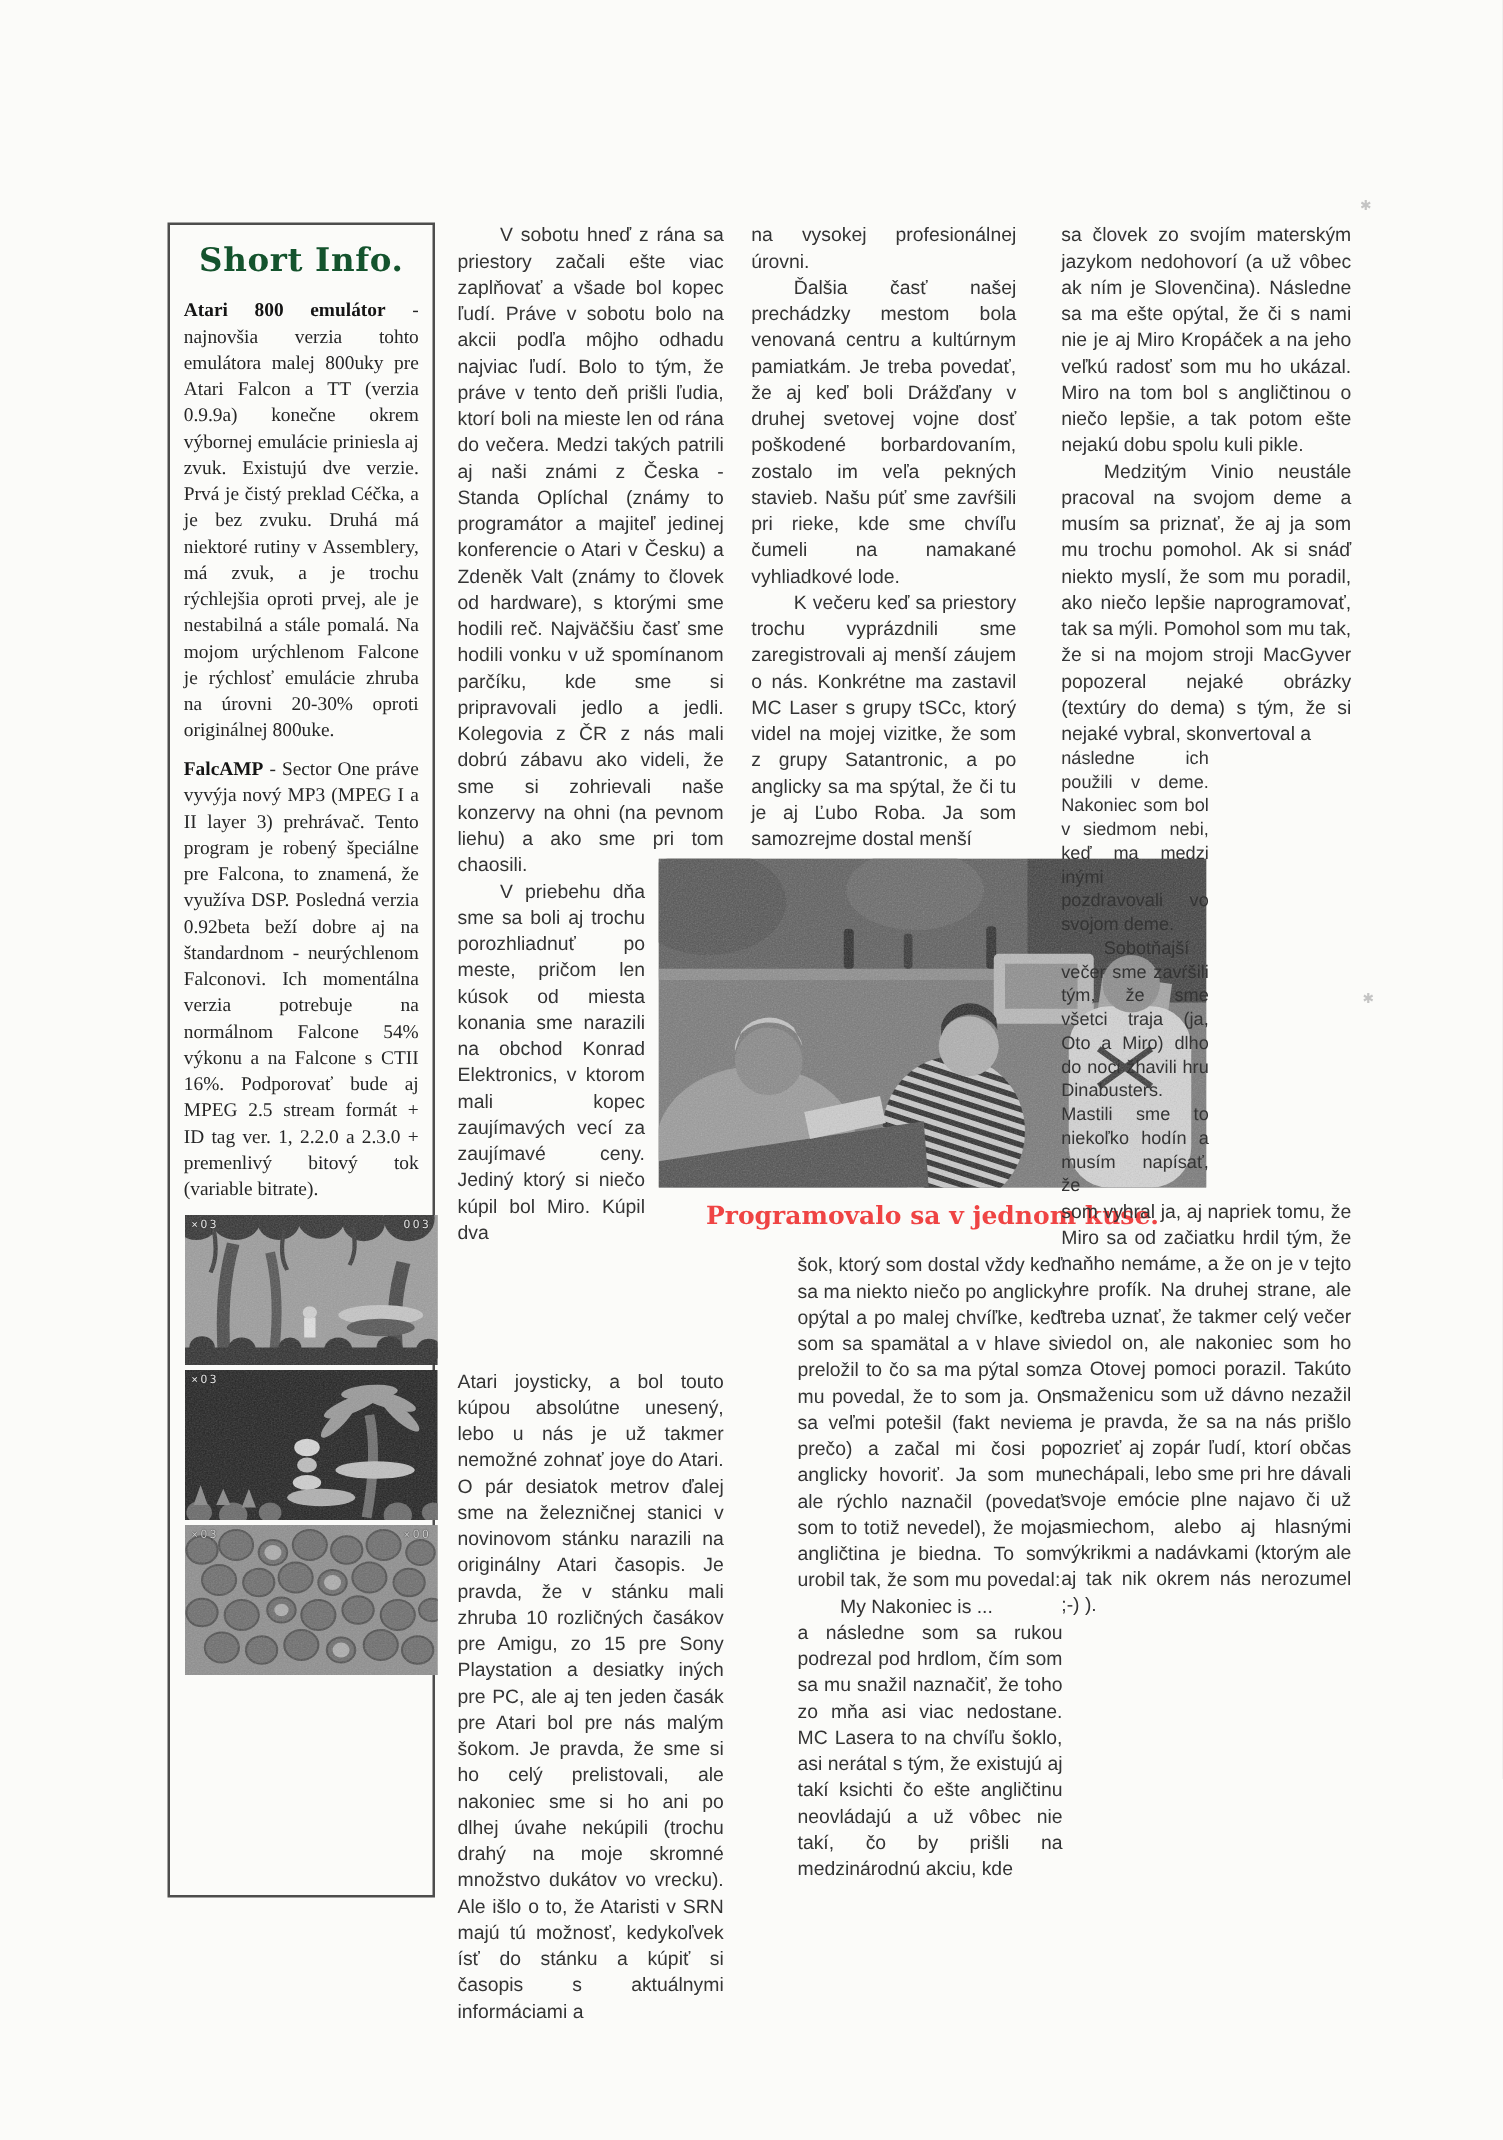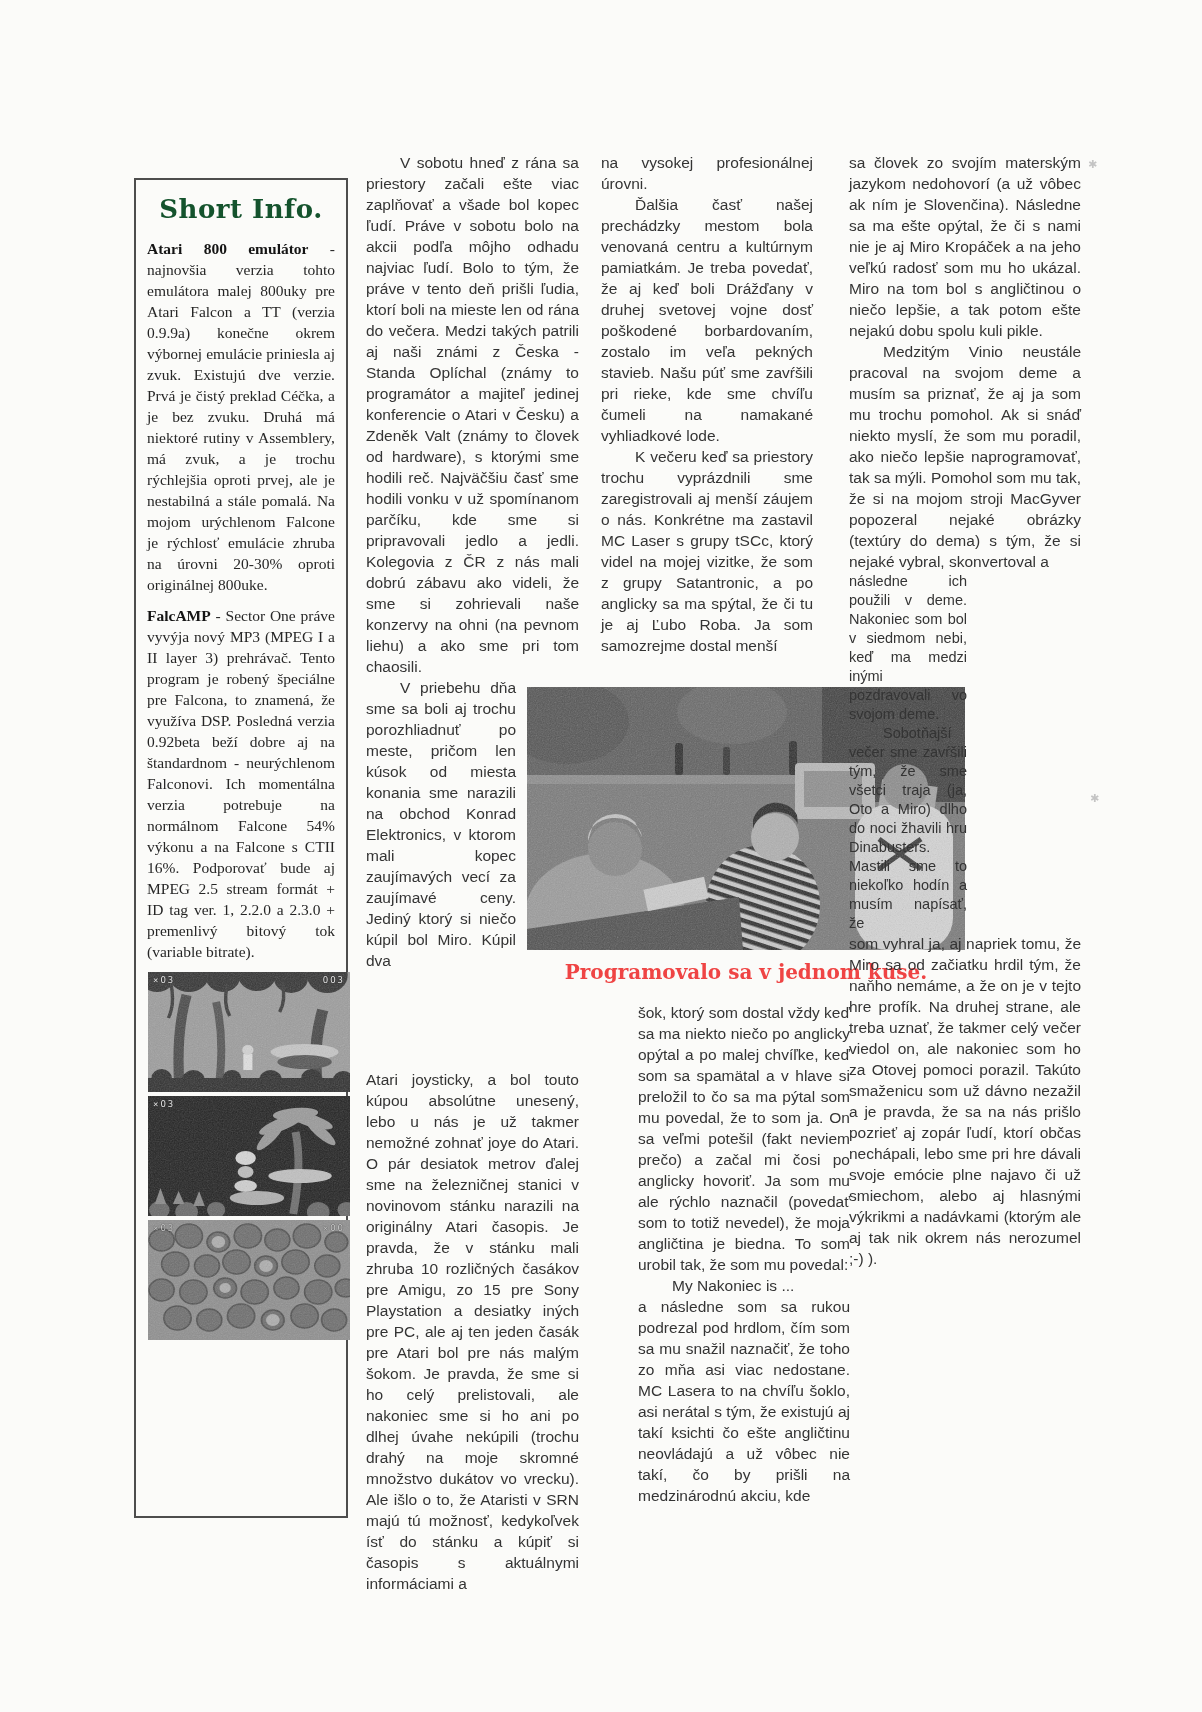--- a/index.html
+++ b/index.html
@@ -23,21 +23,21 @@
   .si-p b{font-weight:bold;color:#141414;}
   .shot{position:relative;width:202px;height:120px;margin:4px 0 0 1px;background:#777;}
   .shot svg{display:block;width:100%;height:100%;}
   .hud{
     position:absolute;top:3px;left:5px;font-family:"DejaVu Sans Mono",monospace;
     font-size:9px;letter-spacing:2px;color:#e6e6e6;text-shadow:0 0 1px #000;
   }
   .hud.r{left:auto;right:5px;}
   .hud.dark{color:#cfcfcf;}
   
-  .col{position:absolute;top:152px;font-size:15.5px;line-height:21px;text-align:justify;}
+  .col{position:absolute;top:178px;font-size:15.5px;line-height:21px;text-align:justify;}
   .col p{margin:0;}
   .ind{text-indent:34px;}
   #col2{left:366px;width:213px;}
   #col3{left:601px;width:212px;}
   #col3b{position:absolute;left:601px;top:1002px;width:212px;font-size:15.5px;line-height:21px;text-align:justify;margin-left:37px;}
   #col3b p{margin:0;}
   #col4{left:849px;width:232px;}
   .c2-narrow-wrap{min-height:392px;}
   .c2-narrow{width:150px;}
   .c4-narrow-wrap{min-height:324px;}

